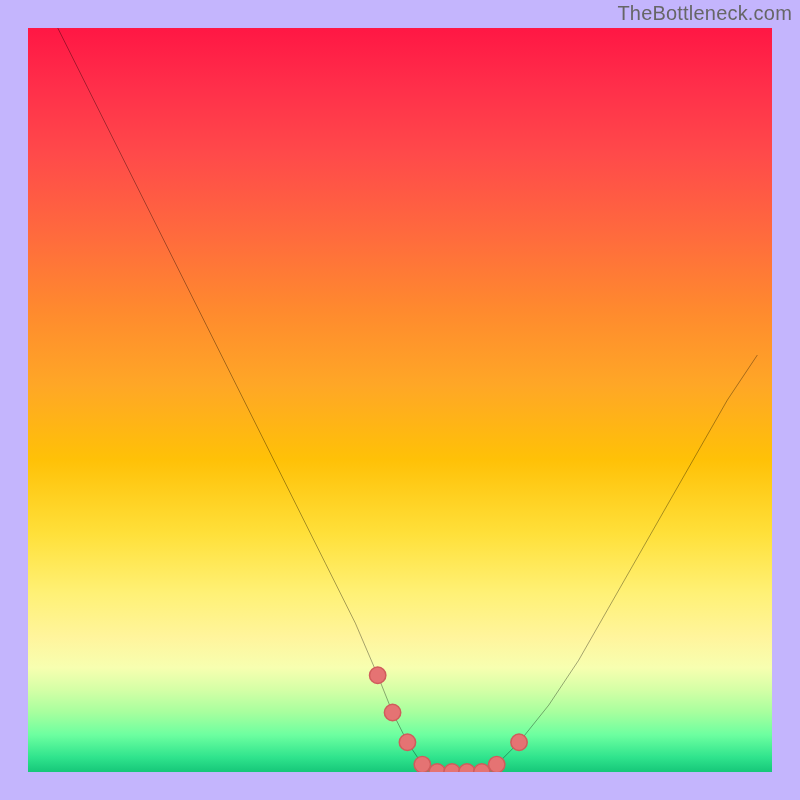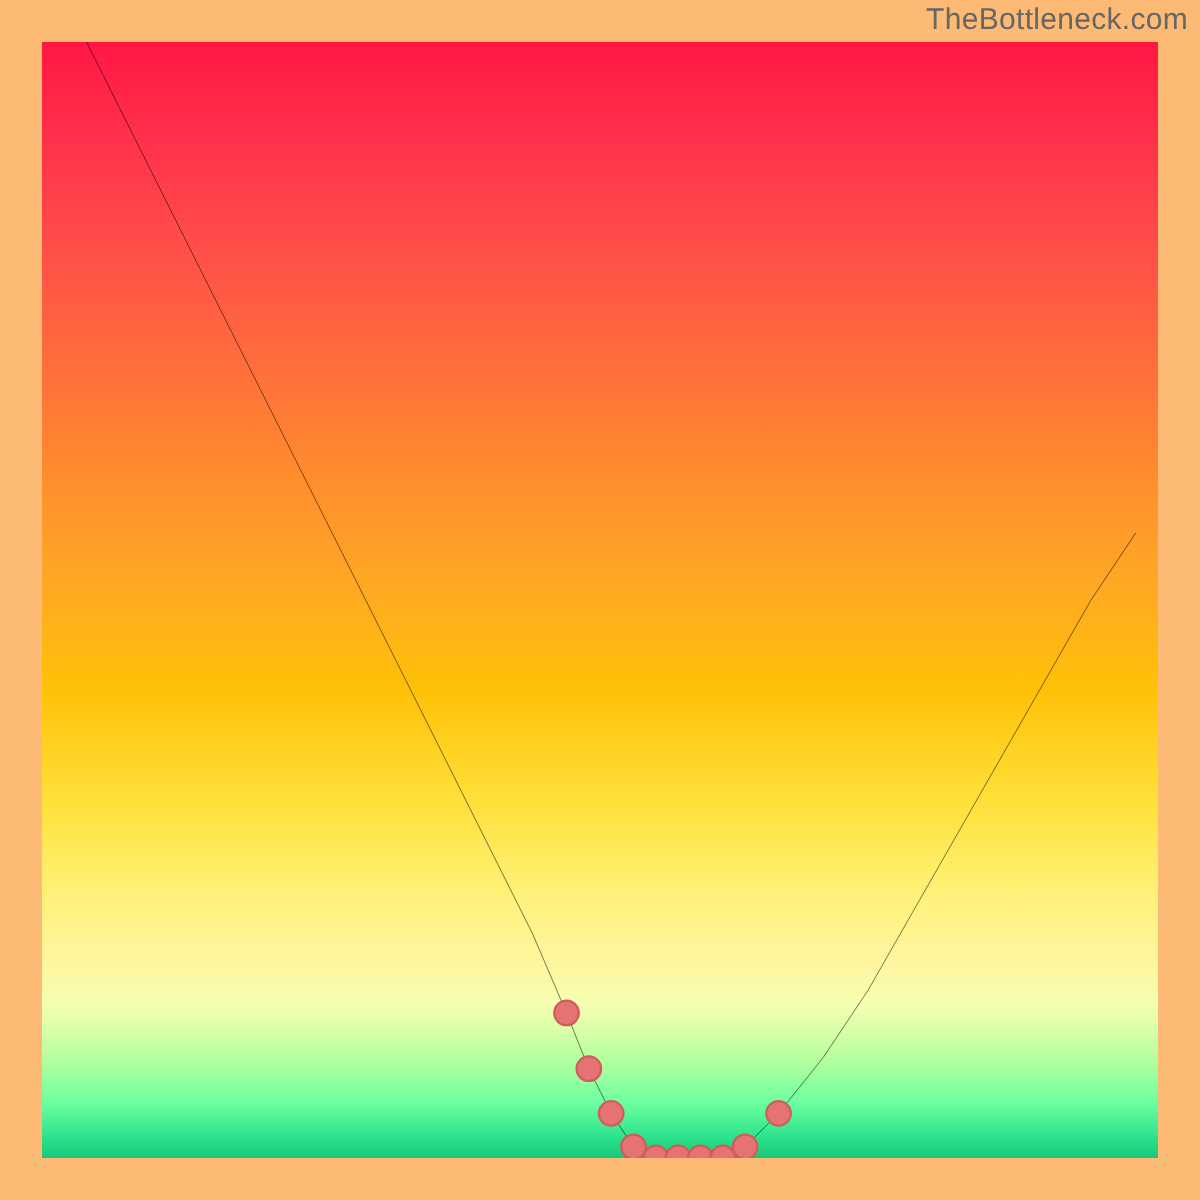--- a/index.html
+++ b/index.html
@@ -8,21 +8,21 @@
     width: 800px;
     height: 800px;
     overflow: hidden;
     background: #000;
     font-family: Arial, Helvetica, sans-serif;
   }
   .frame {
     position: relative;
     width: 800px;
     height: 800px;
-    background: #fdba74;
+    background: #c4b5fd;
   }
   .plot-area {
     position: absolute;
     left: 28px;
     top: 28px;
     width: 744px;
     height: 744px;
     
     background: linear-gradient(
       to bottom,

